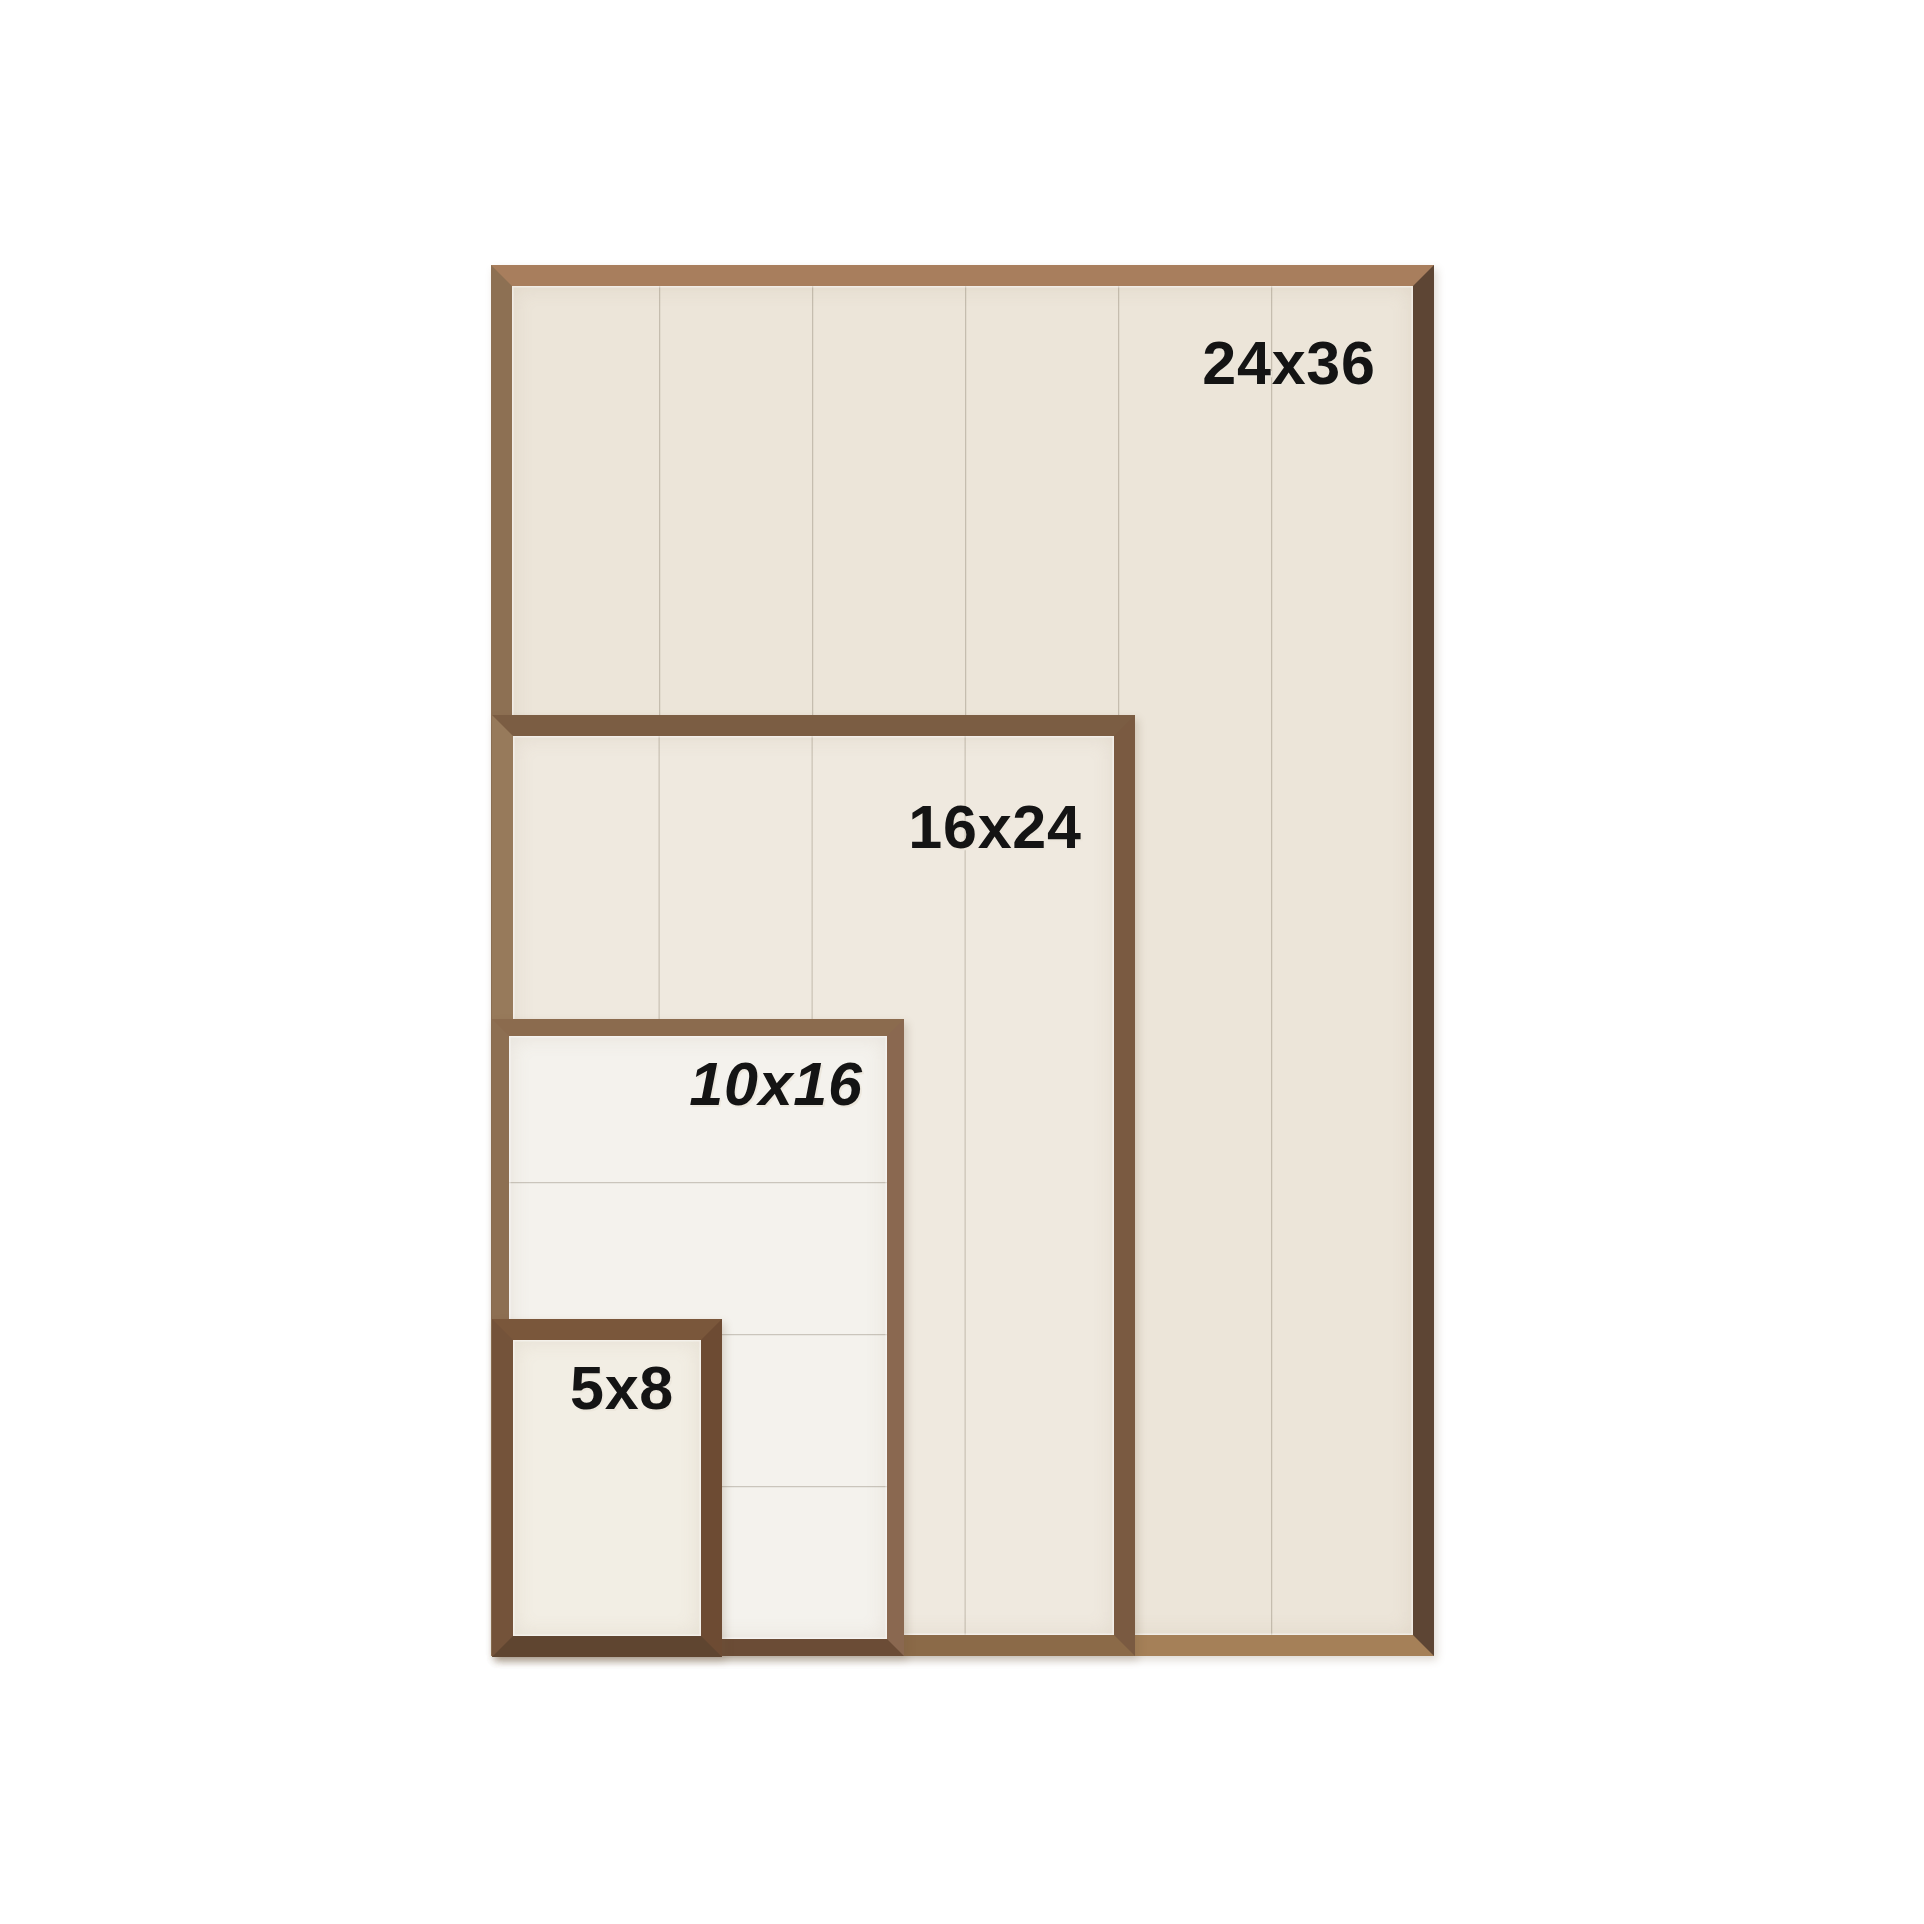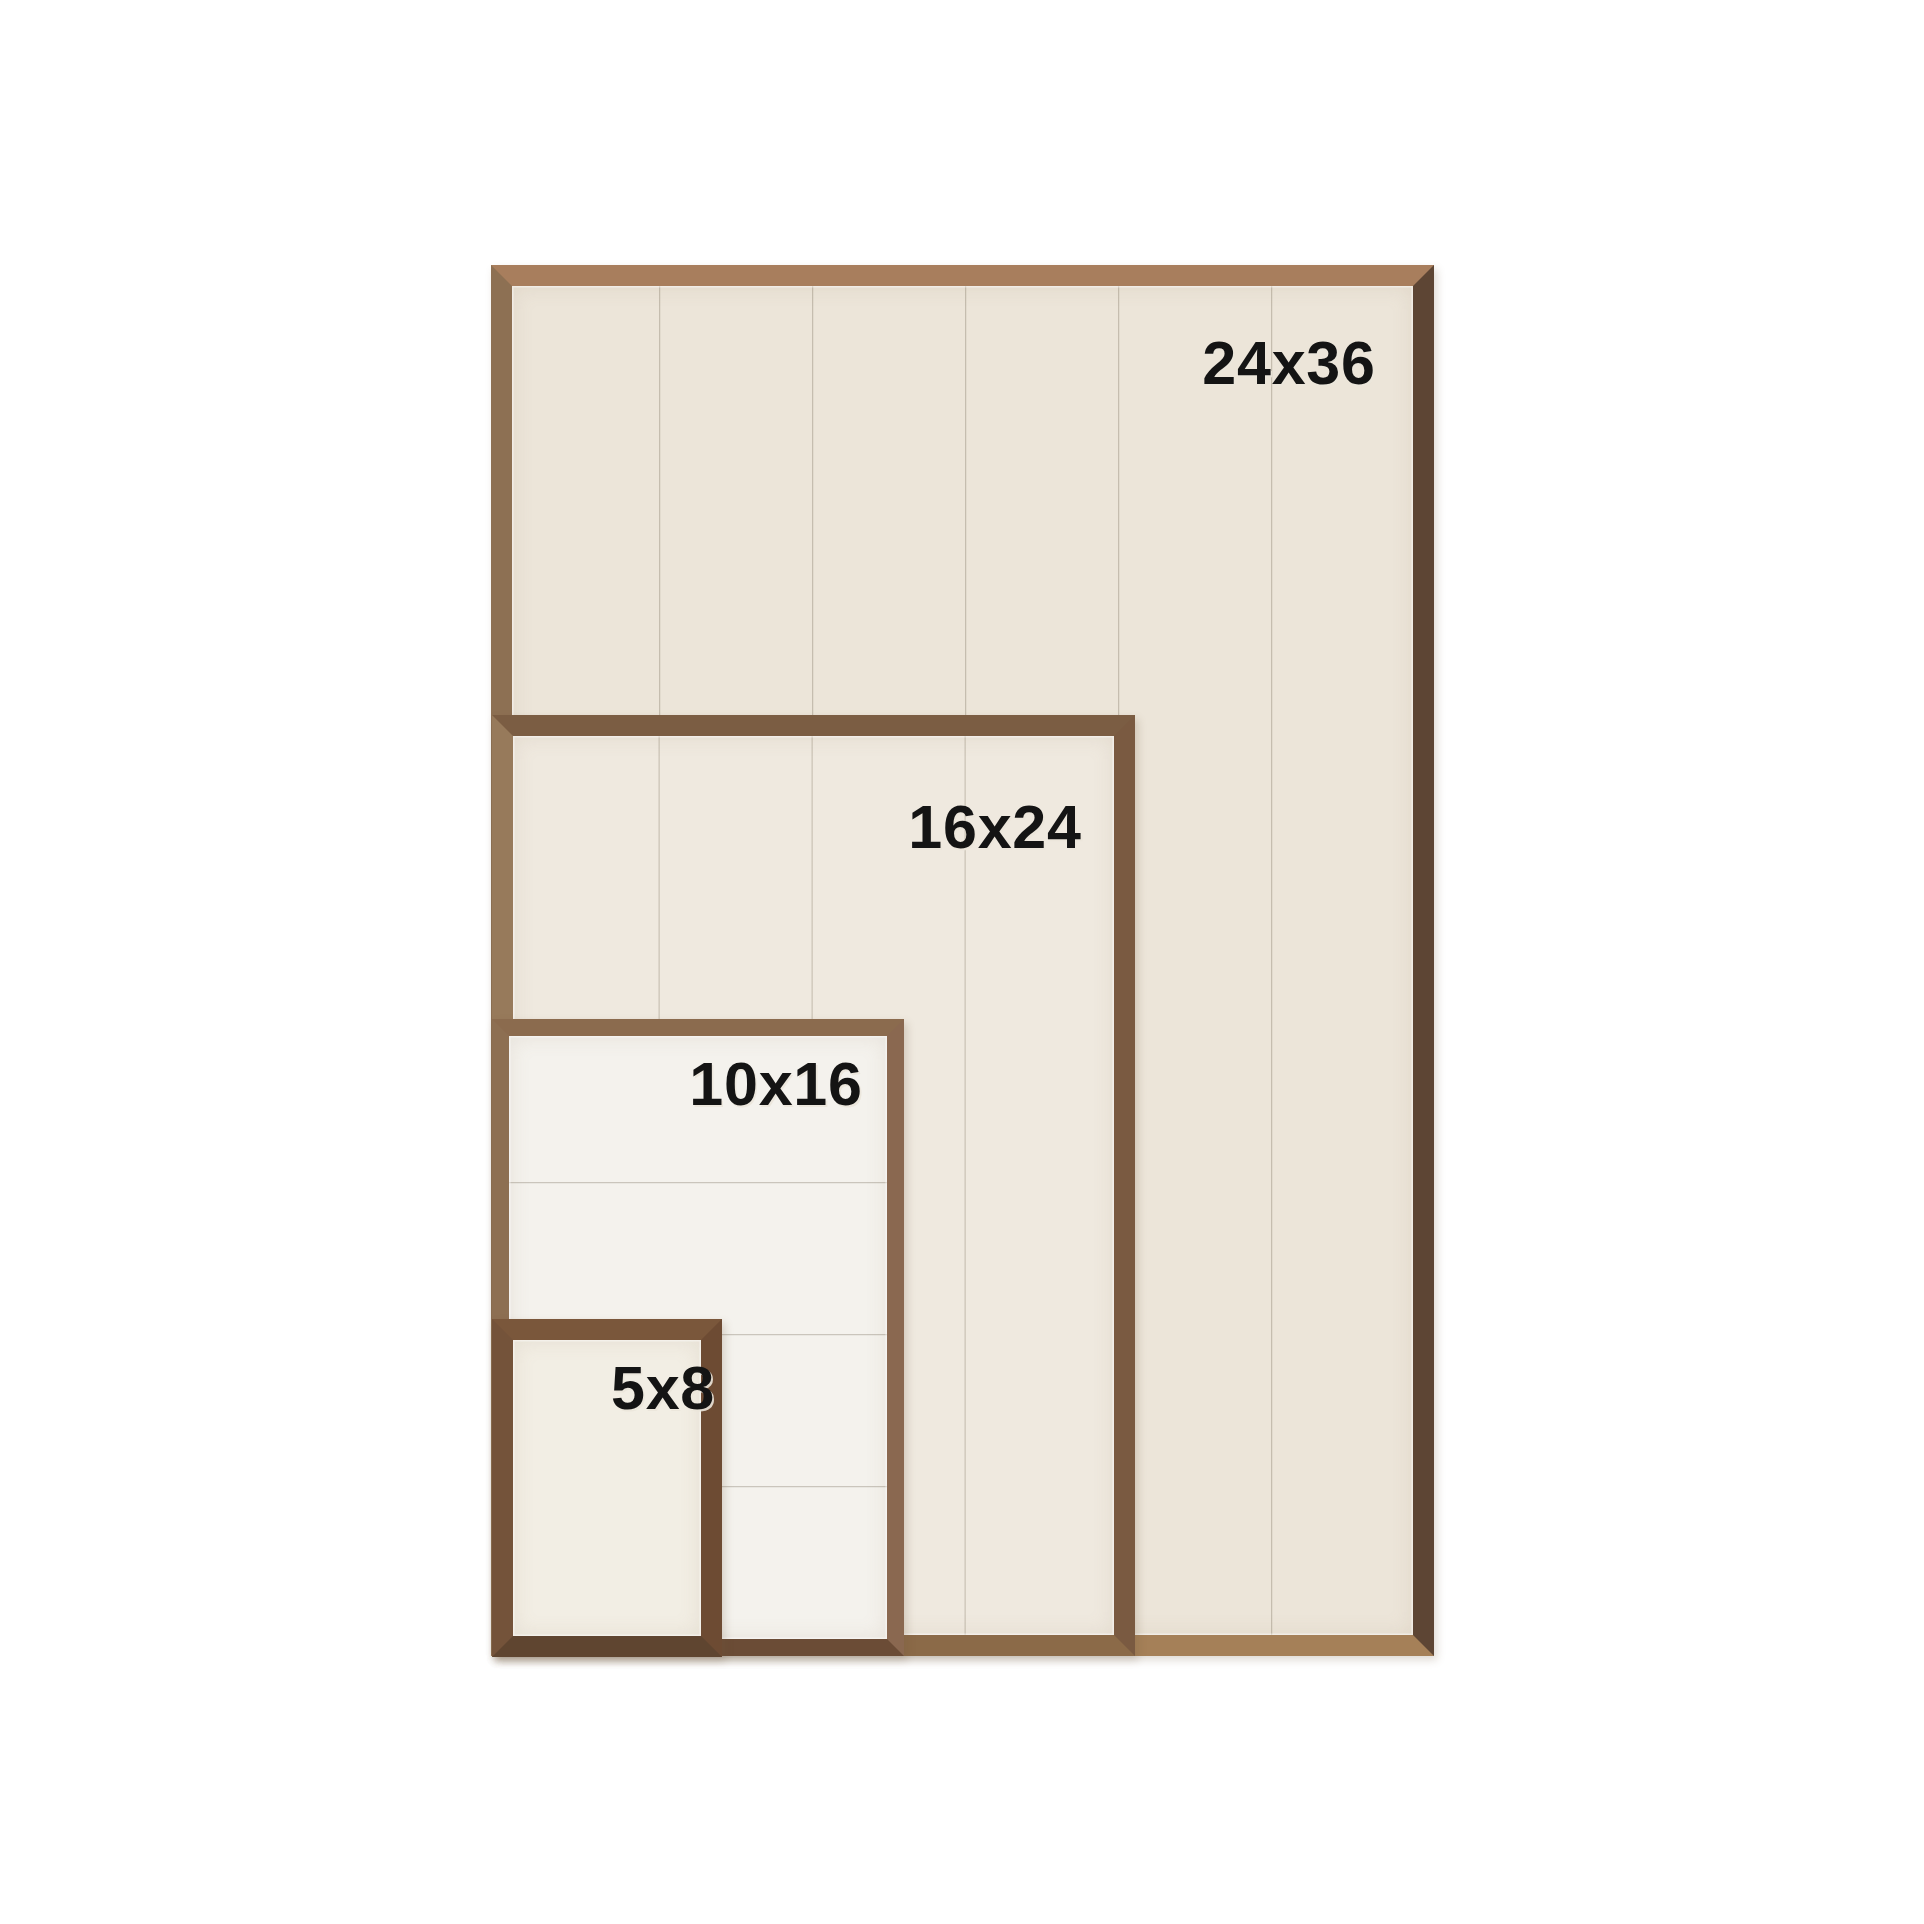--- a/index.html
+++ b/index.html
@@ -94,22 +94,22 @@
     font-weight: bold;
     font-size: 61px;
     line-height: 1;
     letter-spacing: 0.8px;
     color: #141414;
     white-space: nowrap;
     text-shadow: 1.6px 2.4px 0 rgba(235,229,218,0.9);
   }
   #label-24x36 { left: 1289px; top: 363px; }
   #label-16x24 { left: 995px; top: 827px; }
-  #label-10x16 { left: 776px;  top: 1084px; }
-  #label-5x8   { left: 663px;  top: 1388px; }
+  #label-10x16 { left: 776px;  top: 1084px; font-style: italic; }
+  #label-5x8   { left: 622px;  top: 1388px; }
 </style>
 </head>
 <body>
 
 <div id="canvas">
 
   <div class="frame" id="frame-24x36">
     <div class="panel"></div>
   </div>
 

